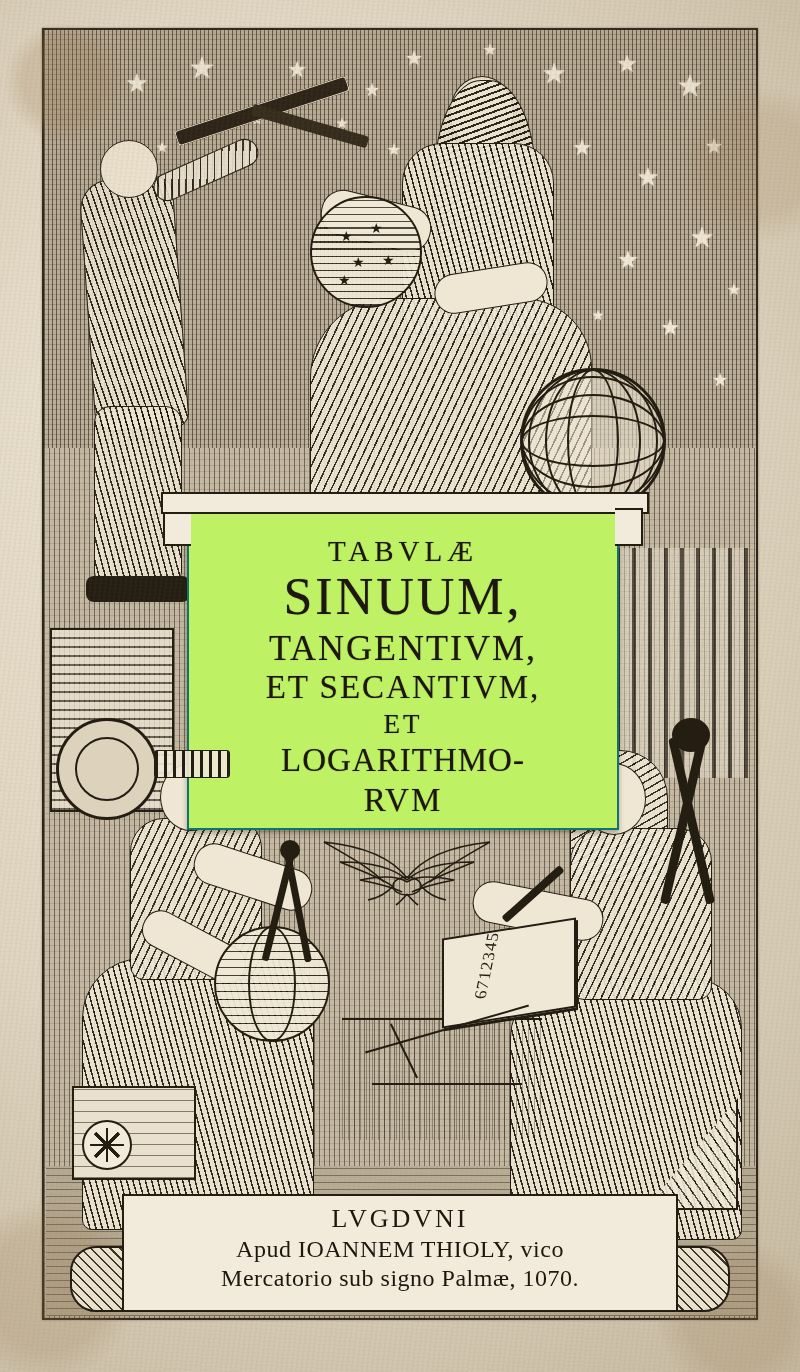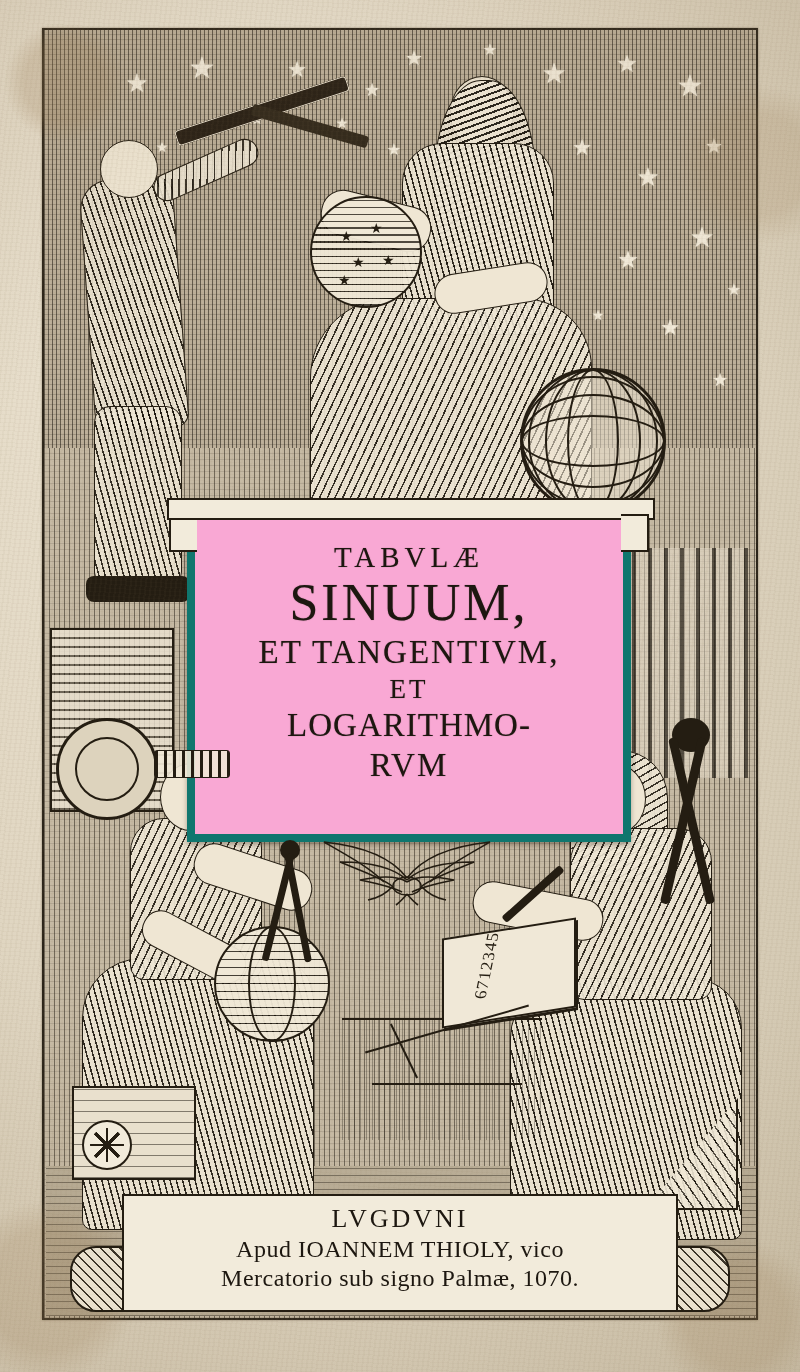--- a/index.html
+++ b/index.html
@@ -151,22 +151,22 @@
   .ar1{width:140px;height:48px;}
   .ar2{width:140px;height:90px;}
   .ar3{width:140px;height:126px;}
   .ar4{width:48px;height:140px;}
   .ar5{width:92px;height:140px;}
   .ar6{width:126px;height:140px;}
 
   
   .cartouche{
     position:absolute;left:145px;top:478px;width:428px;height:320px;
-    background:#f9a8d4;
-    border:8px solid #0f766e;
+    background:#bef264;
+    border:2px solid #0f766e;
     z-index:6;
     box-shadow:0 3px 5px rgba(40,30,15,.35);
   }
   .cartouche:before{
     content:"";position:absolute;left:-26px;top:0;width:26px;height:34px;
     background:#f2ebdb;border:2px solid #241d12;border-right:none;
   }
   .cartouche:after{
     content:"";position:absolute;right:-26px;top:0;width:26px;height:34px;
     background:#f2ebdb;border:2px solid #241d12;border-left:none;
@@ -449,21 +449,22 @@
     </div>
 
     <div class="panel-left"></div>
     <div class="astrolabe"></div>
 
     <div class="cartouche">
       <div class="cartouche-top"></div>
       <div class="title-block">
         <span class="t-line t1">TABVLÆ</span>
         <span class="t-line t2">SINUUM,</span>
-        <span class="t-line t4">ET TANGENTIVM,</span>
+        <span class="t-line t3">TANGENTIVM,</span>
+        <span class="t-line t4">ET SECANTIVM,</span>
         <span class="t-line t5">ET</span>
         <span class="t-line t6">LOGARITHMO-</span>
         <span class="t-line t7">RVM</span>
       </div>
     </div>
 
     <div class="ornament">
       <svg viewBox="0 0 310 78" width="310" height="78" aria-hidden="true">
         <g stroke="#241d12" stroke-width="1.6" fill="none">
           <path d="M155 50 C140 30 110 18 72 14 C100 30 118 40 132 54"></path>

